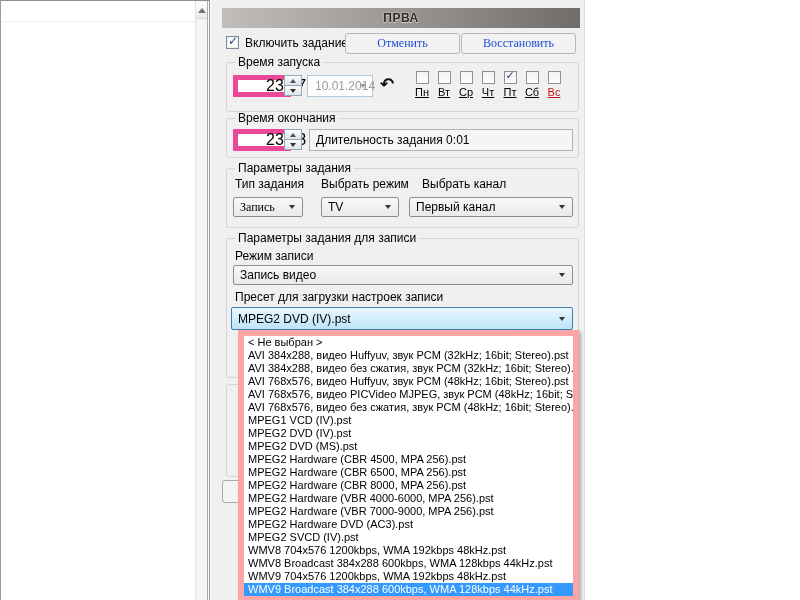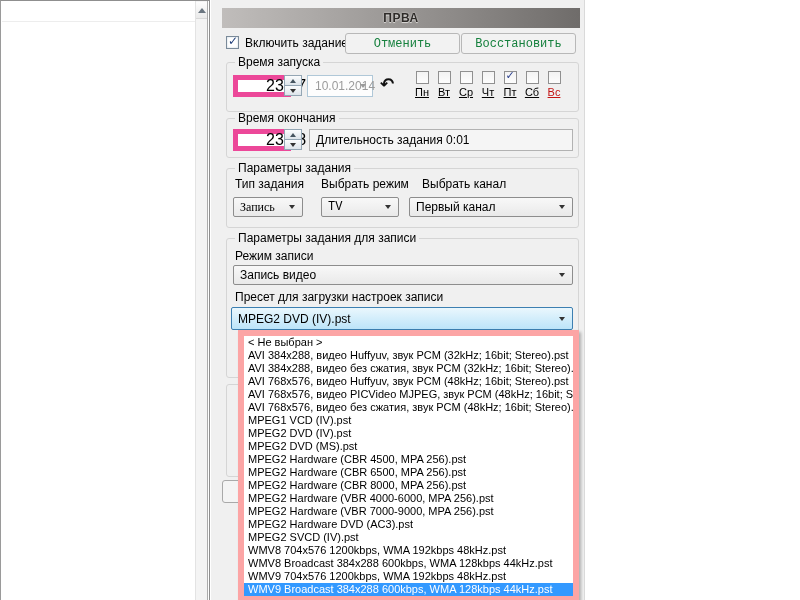--- a/index.html
+++ b/index.html
@@ -34,22 +34,22 @@
 
   .enable-row { position:absolute; left:15px; top:35px; height:15px; display:flex; align-items:center; }
   .cb { width:13px; height:13px; background:#fff; border:1px solid #7a8a99;
     box-shadow:inset 0 0 2px rgba(70,110,150,.35); position:relative; }
   .check { position:absolute; left:1px; top:-3px; font-size:12px; font-weight:bold; color:#1e3c78;
     font-family:"DejaVu Sans",sans-serif; line-height:14px; }
   .enable-lbl { margin-left:6px; font-size:12px; }
 
   .btn { position:absolute; top:33px; width:115px; height:21px;
     background:#f2f2f2; border:1px solid #b8b8b8; border-radius:3px;
-    color:#15803d; font-size:12px; display:flex; align-items:center; justify-content:center;
-    font-family:Liberation Mono, monospace; }
+    color:#1d4ed8; font-size:12px; display:flex; align-items:center; justify-content:center;
+    font-family:Liberation Serif, serif; }
 
   .group { position:absolute; border:1px solid #d5d5d5; border-radius:3px; }
   .group-label { position:absolute; top:-7px; left:8px; background:#f0f0f0;
     padding:0 3px; font-size:12px; line-height:13px; white-space:nowrap; }
 
   .edit { position:absolute; background:#fff; border:5px solid #ec4899; font-size:16px;
     display:flex; align-items:center; justify-content:center;padding-left:48px; }
   .spin { position:absolute; width:18px; height:22px; display:flex; flex-direction:column; }
   .spin-btn { width:18px; height:11px; display:flex; align-items:center; justify-content:center;
     border:1px solid #94a6b4; background:linear-gradient(#fbfcfd,#dde4ea); }
@@ -184,21 +184,21 @@
 
   <div class="group" style="left:15px; top:168px; width:353px; height:60px;">
     <span class="group-label">Параметры задания</span>
     <span class="fld-label" style="left:8px; top:9px;">Тип задания</span>
     <span class="fld-label" style="left:94px; top:9px;">Выбрать режим</span>
     <span class="fld-label" style="left:183px; top:9px;margin-left:12px;">Выбрать канал</span>
     <div class="combo" style="left:6px; top:28px; width:70px; height:20px;font-family:Liberation Serif, serif;">
       <span>Запись</span>
       <i class="tri tri-down"></i>
     </div>
-    <div class="combo" style="left:94px; top:28px; width:78px; height:20px;font-family:Liberation Mono, monospace;">
+    <div class="combo" style="left:94px; top:28px; width:78px; height:20px;">
       <span>TV</span>
       <i class="tri tri-down"></i>
     </div>
     <div class="combo" style="left:182px; top:28px; width:164px; height:20px;">
       <span>Первый канал</span>
       <i class="tri tri-down"></i>
     </div>
   </div>
 
   <div class="group" style="left:15px; top:238px; width:353px; height:140px;">

